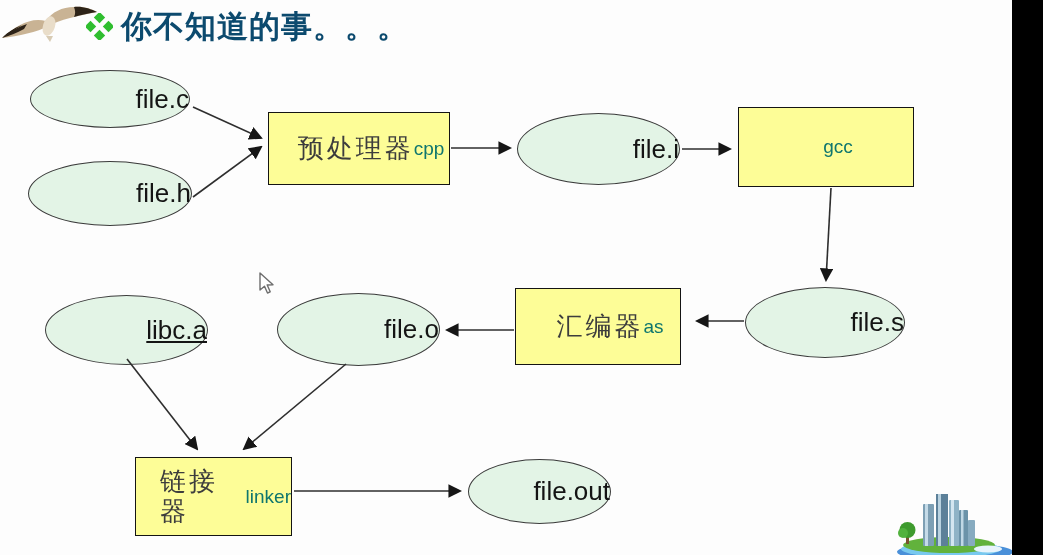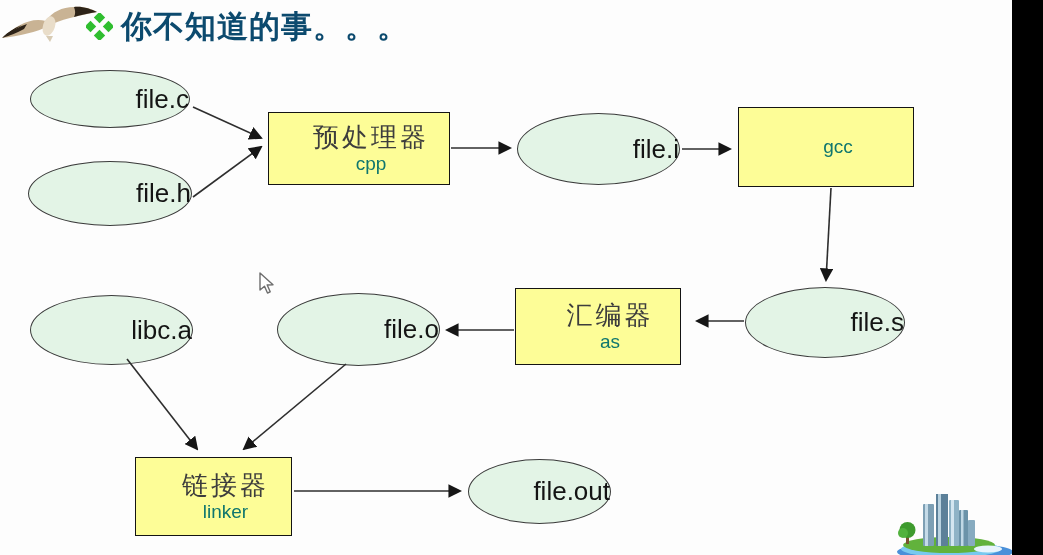--- a/index.html
+++ b/index.html
@@ -26,35 +26,35 @@
   
   .ellipse {
     position:absolute; border-radius:50%;
     background:#e3f4e6; border:1.6px solid #3b3b3b;
     display:flex; align-items:center; justify-content:flex-end;
     font-size:26px; color:#141414;
   }
   
   .pbox {
     position:absolute; background:#fdfd97; border:1.7px solid #141414;
-    display:flex; flex-direction:column; align-items:center; justify-content:center;
+    display:flex; flex-direction:row; align-items:center; justify-content:center;
     line-height:1.15;
     padding-left:24px;
   }
   .pbox .zh {
     font-family:"DejaVu Serif","Liberation Serif",serif;
     font-size:26px; color:#3d3d3d; letter-spacing:3px;
   }
   .pbox .en { font-size:19px; color:#0f766e; }
 
   #n-filec   { left:30px;  top:70px;  width:160px; height:58px; }
   #n-fileh   { left:28px;  top:161px; width:164px; height:65px; }
   #n-filei   { left:517px; top:113px; width:163px; height:72px; }
   #n-files   { left:745px; top:287px; width:160px; height:71px; }
-  #n-libca   { left:30px;  top:295px; width:163px; height:70px; }
+  #n-libca   { left:45px;  top:295px; width:163px; height:70px;text-decoration:underline; }
   #n-fileo   { left:277px; top:293px; width:163px; height:73px; }
   #n-fileout { left:468px; top:459px; width:143px; height:65px; }
 
   #p-cpp    { left:268px; top:112px; width:182px; height:73px; }
   #p-gcc    { left:738px; top:107px; width:176px; height:80px; }
   #p-as     { left:515px; top:288px; width:166px; height:77px; }
   #p-linker { left:135px; top:457px; width:157px; height:79px; }
 
   .arrows { position:absolute; left:0; top:0; pointer-events:none; }
   .cursor { position:absolute; left:256px; top:271px; }

